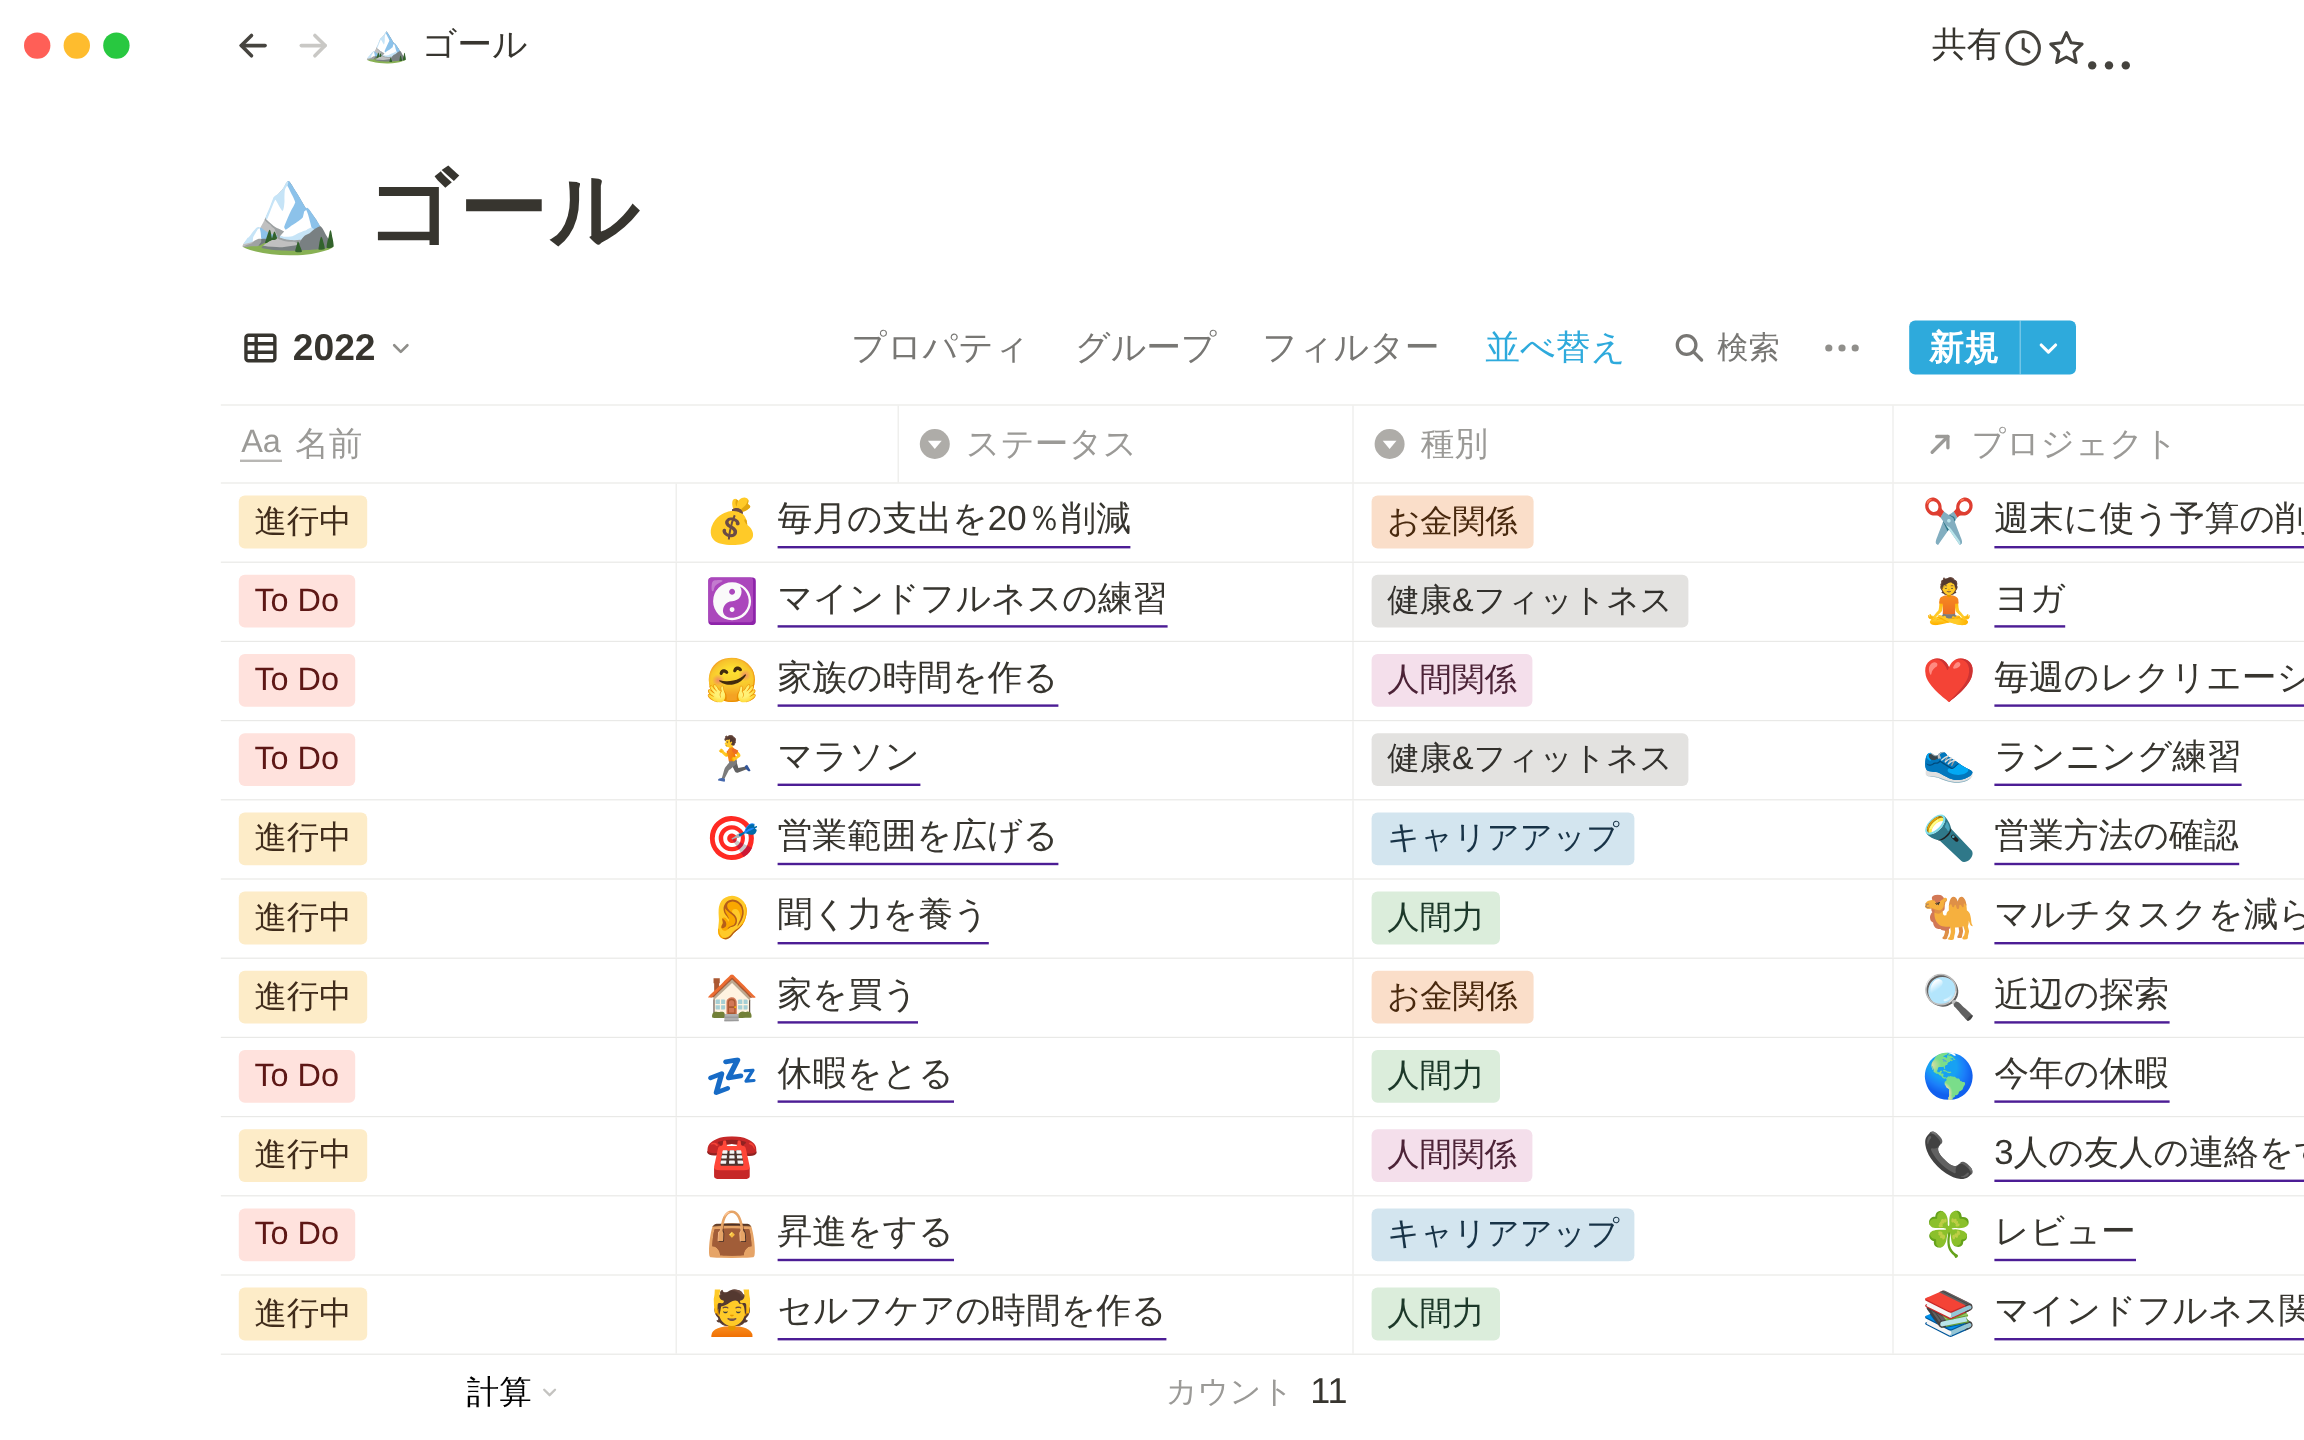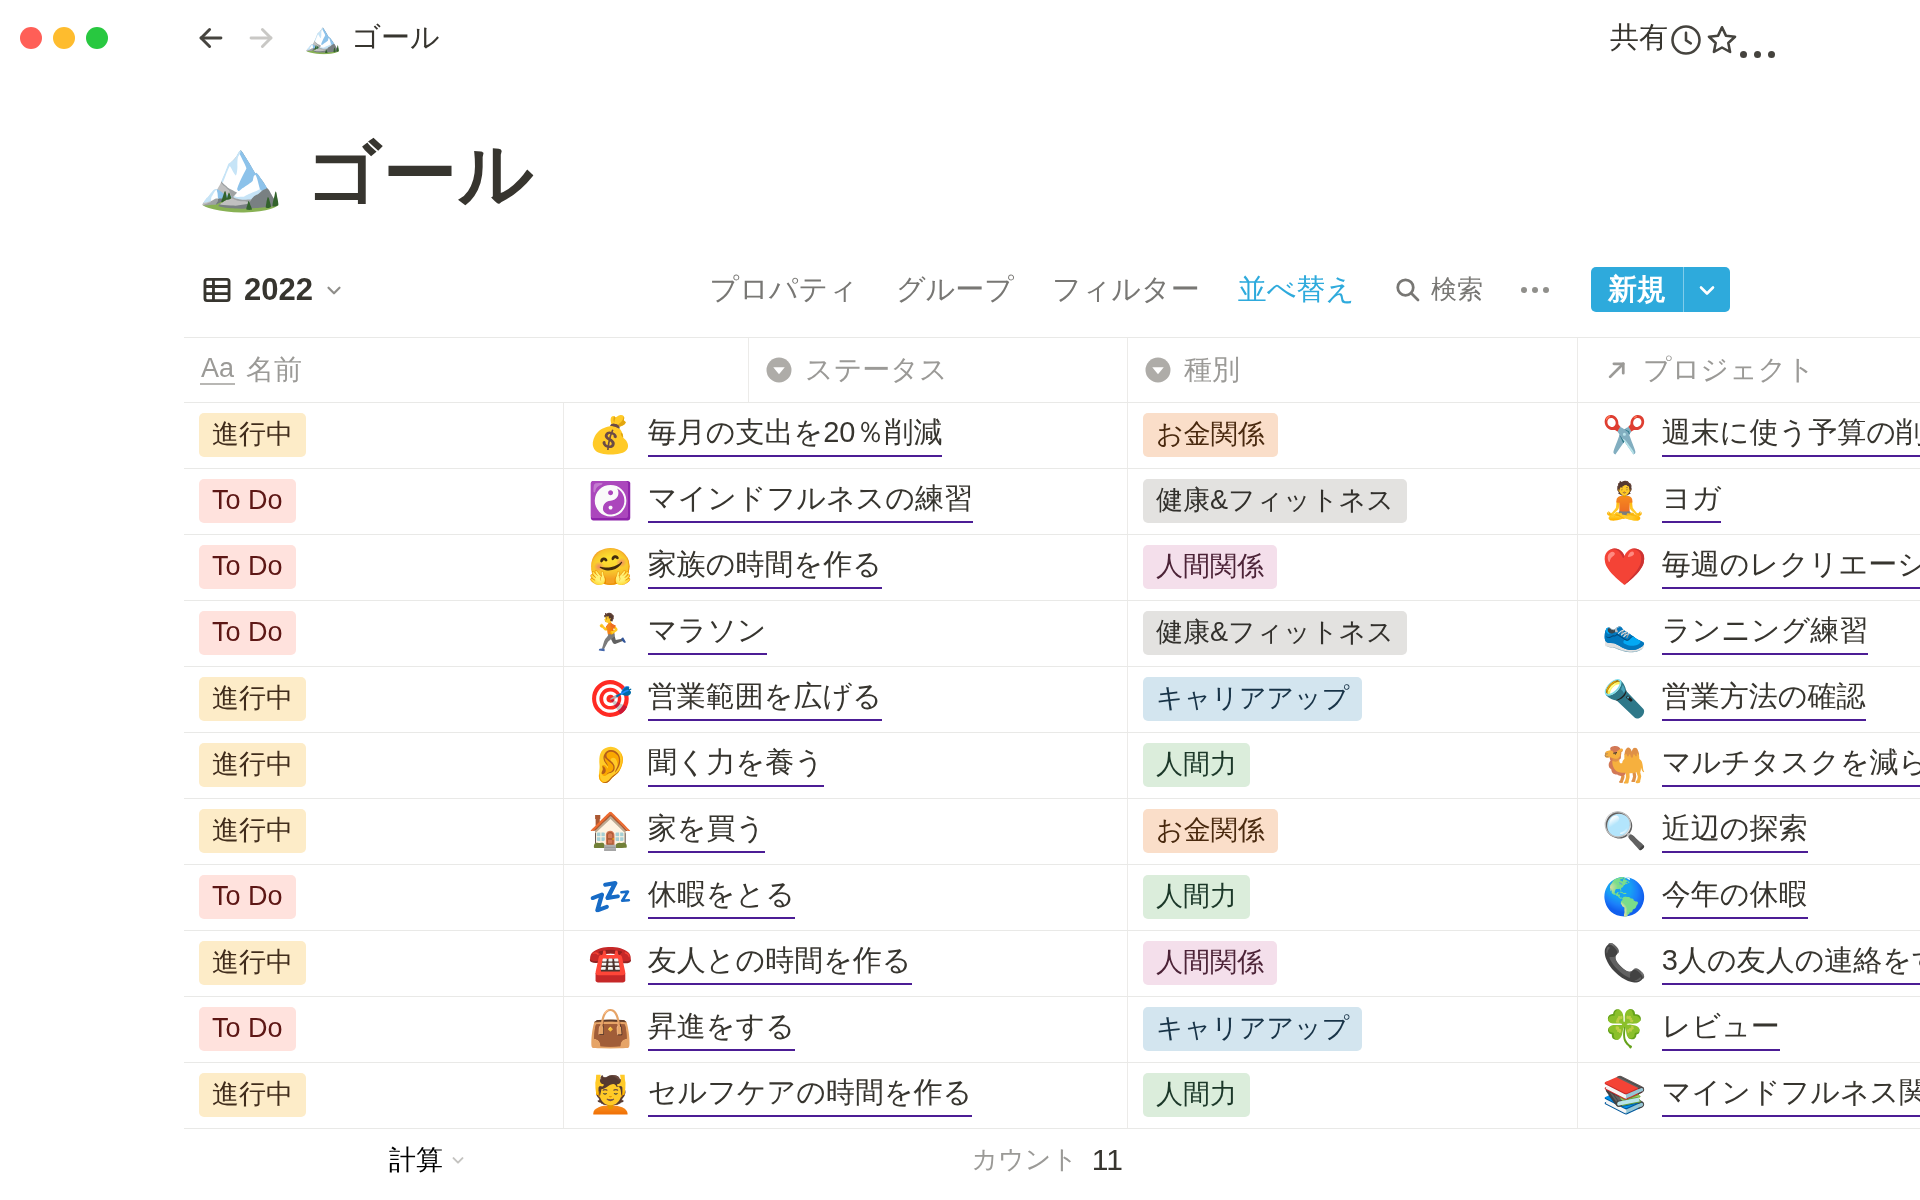--- a/index.html
+++ b/index.html
@@ -336,21 +336,20 @@
       <span class="cell-link">今年の休暇</span>
     </div>
   </div>
 
   <div class="tr">
     <div class="td col-status">
       <span class="tag" style="background: rgb(253, 236, 200); color: rgb(64, 44, 27);">進行中</span>
     </div>
     <div class="td col-name">
       <span class="cell-emoji">☎️</span>
-      <span class="cell-link">友人との時間を作る</span>
     </div>
     <div class="td col-type">
       <span class="tag" style="background: rgb(244, 223, 235); color: rgb(76, 35, 55);">人間関係</span>
     </div>
     <div class="td col-project">
       <span class="cell-emoji">📞</span>
       <span class="cell-link">3人の友人の連絡をする</span>
     </div>
   </div>
 

